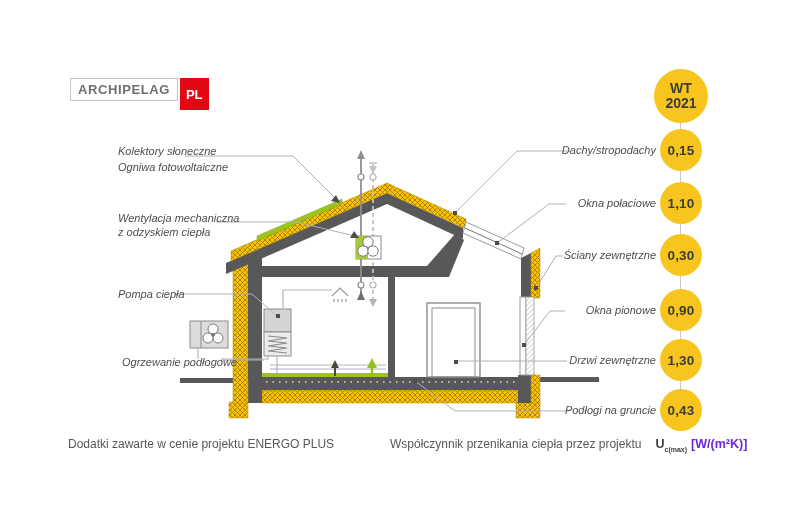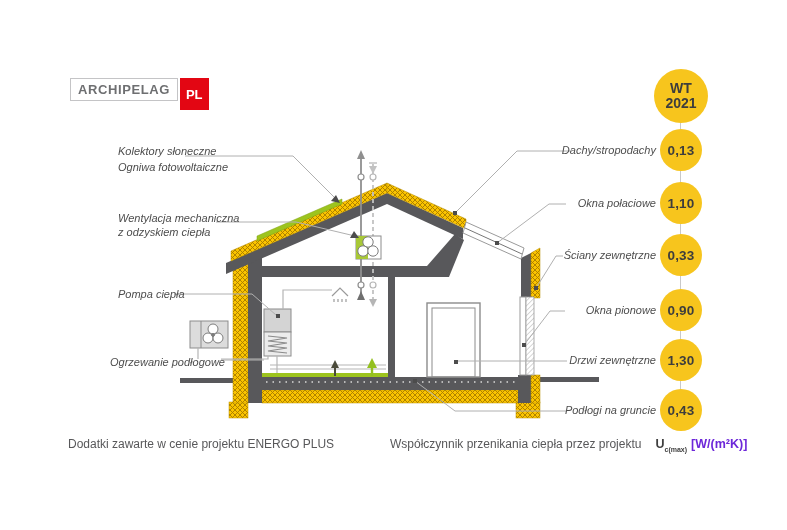--- a/index.html
+++ b/index.html
@@ -223,37 +223,37 @@
   <div class="abs logo">
     <span class="logo-brand">ARCHIPELAG</span>
     <span class="logo-country">PL</span>
   </div>
 
   <div class="abs lbl" style="left:118px;top:145px">Kolektory słoneczne</div>
   <div class="abs lbl" style="left:118px;top:161px">Ogniwa fotowoltaiczne</div>
   <div class="abs lbl" style="left:118px;top:212px">Wentylacja mechaniczna</div>
   <div class="abs lbl" style="left:118px;top:226px">z odzyskiem ciepła</div>
   <div class="abs lbl" style="left:118px;top:288px">Pompa ciepła</div>
-  <div class="abs lbl" style="left:110px;top:356px">Ogrzewanie podłogowe</div>
+  <div class="abs lbl" style="left:122px;top:356px">Ogrzewanie podłogowe</div>
 
   <div class="abs ucol-line"></div>
 
   <div class="abs circle circle-badge" style="left:654px;top:69px">
     <span>WT</span>
     <span>2021</span>
   </div>
 
   <div class="abs lbl lbl-right" style="right:131px;top:144px;width:170px">Dachy/stropodachy</div>
-  <div class="abs circle circle-val" style="left:660px;top:129px">0,13</div>
+  <div class="abs circle circle-val" style="left:660px;top:129px">0,15</div>
 
   <div class="abs lbl lbl-right" style="right:131px;top:197px;width:170px">Okna połaciowe</div>
   <div class="abs circle circle-val" style="left:660px;top:182px">1,10</div>
 
   <div class="abs lbl lbl-right" style="right:131px;top:249px;width:170px">Ściany zewnętrzne</div>
-  <div class="abs circle circle-val" style="left:660px;top:234px">0,33</div>
+  <div class="abs circle circle-val" style="left:660px;top:234px">0,30</div>
 
   <div class="abs lbl lbl-right" style="right:131px;top:304px;width:170px">Okna pionowe</div>
   <div class="abs circle circle-val" style="left:660px;top:289px">0,90</div>
 
   <div class="abs lbl lbl-right" style="right:131px;top:354px;width:170px">Drzwi zewnętrzne</div>
   <div class="abs circle circle-val" style="left:660px;top:339px">1,30</div>
 
   <div class="abs lbl lbl-right" style="right:131px;top:404px;width:170px">Podłogi na gruncie</div>
   <div class="abs circle circle-val" style="left:660px;top:389px">0,43</div>
 

